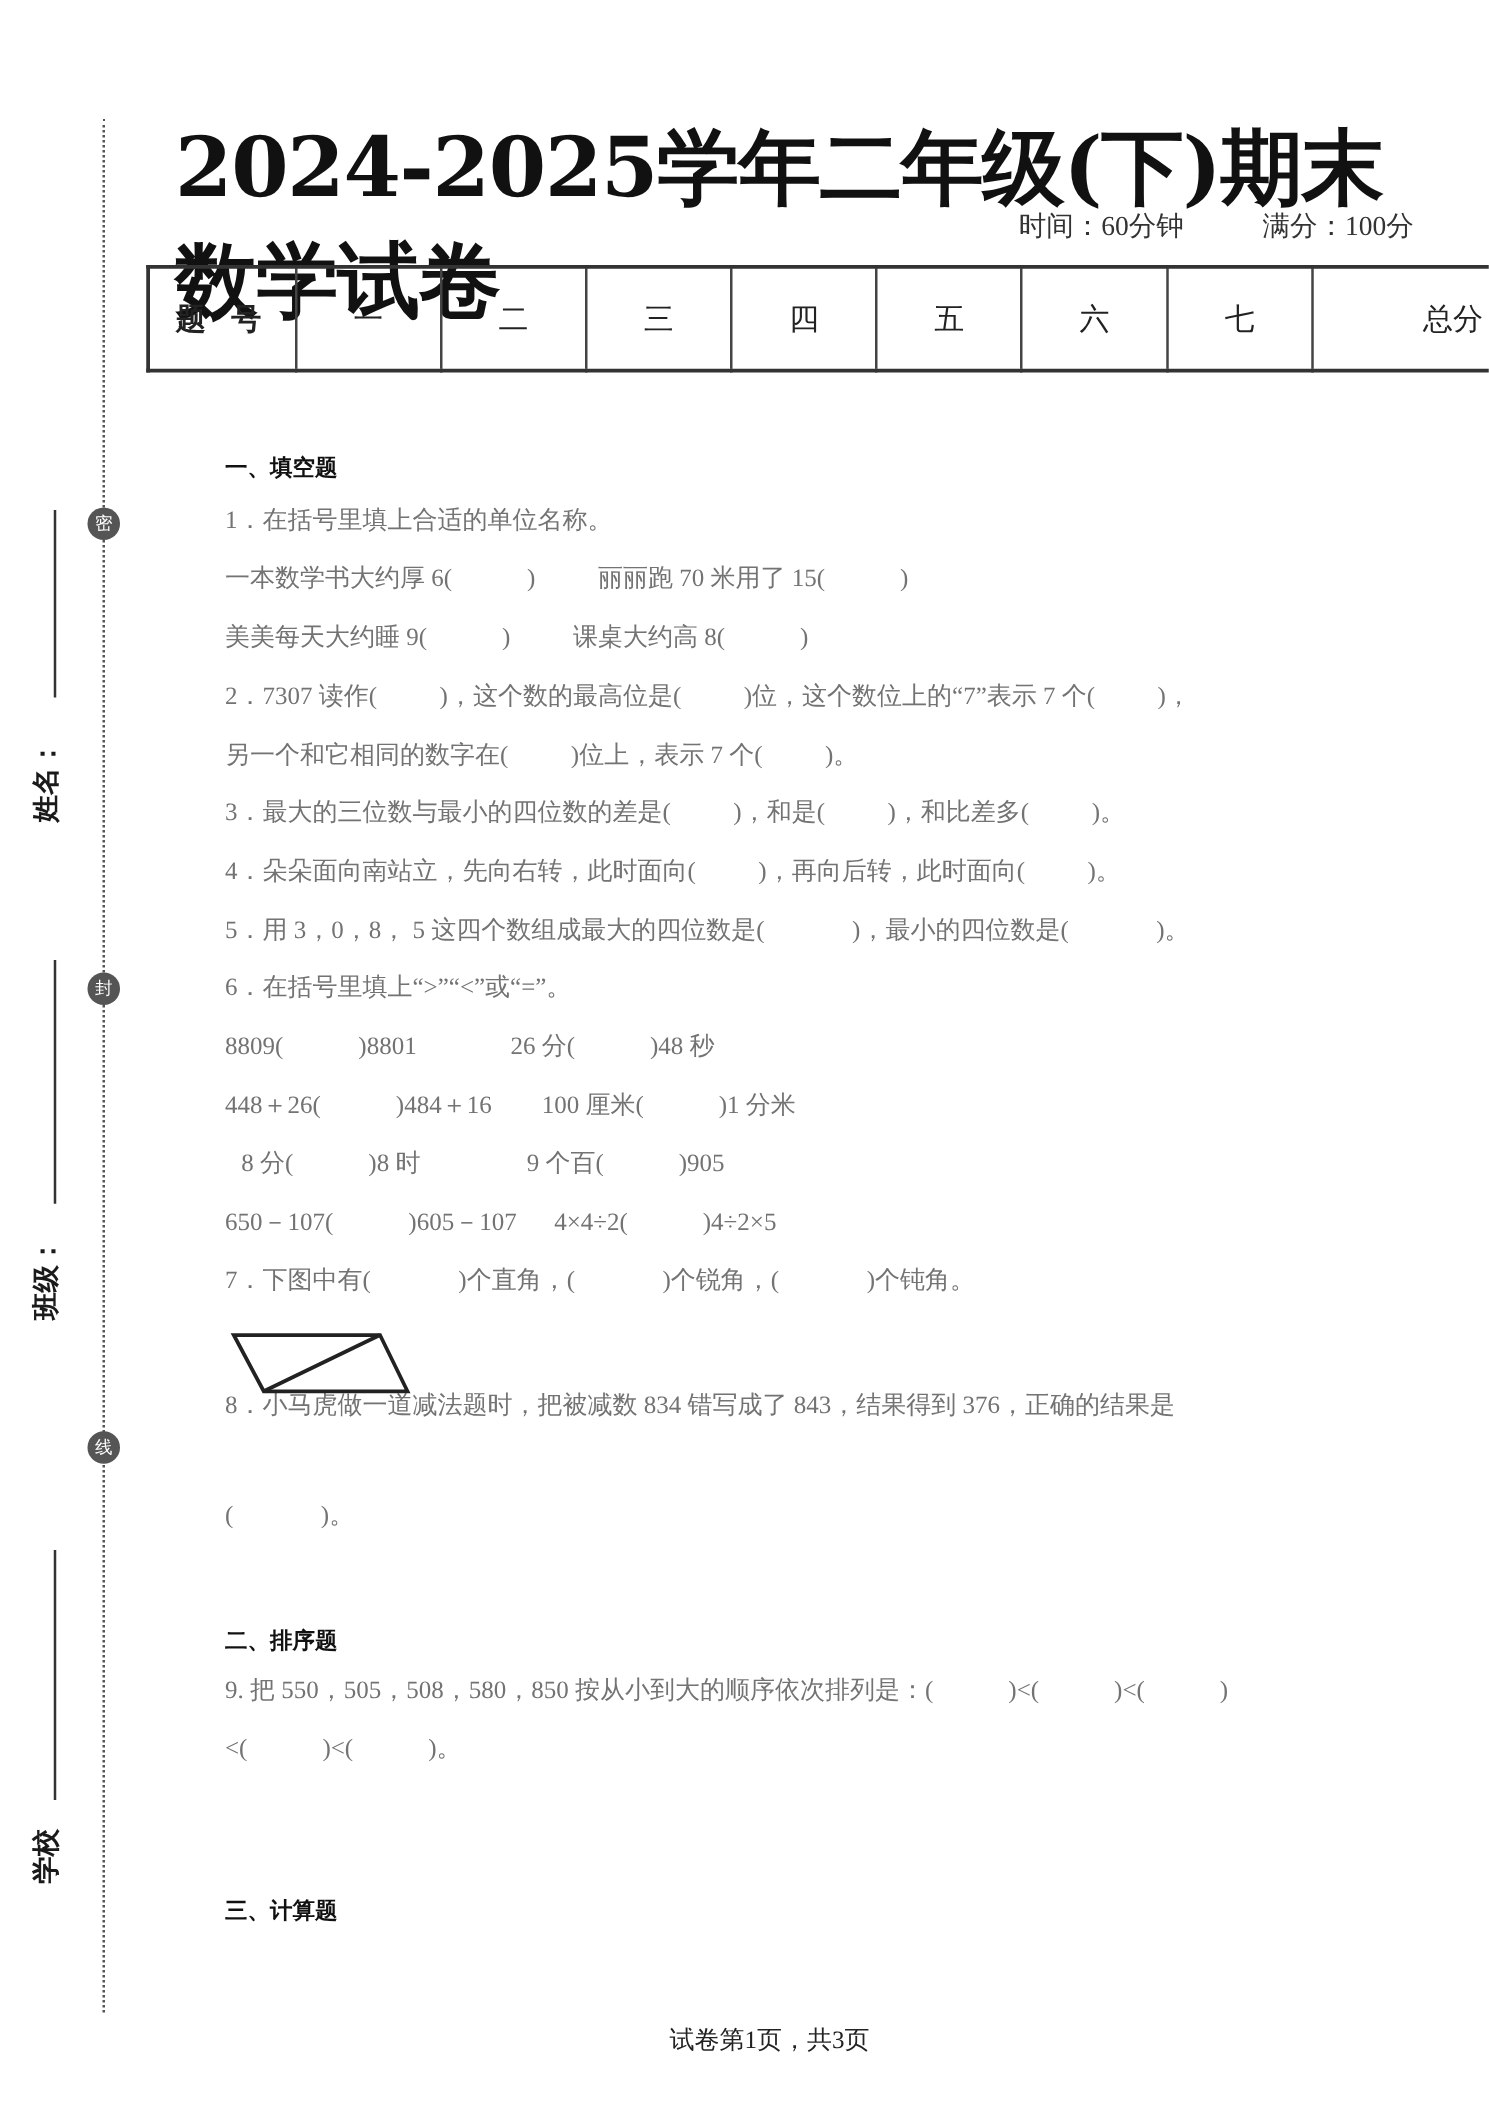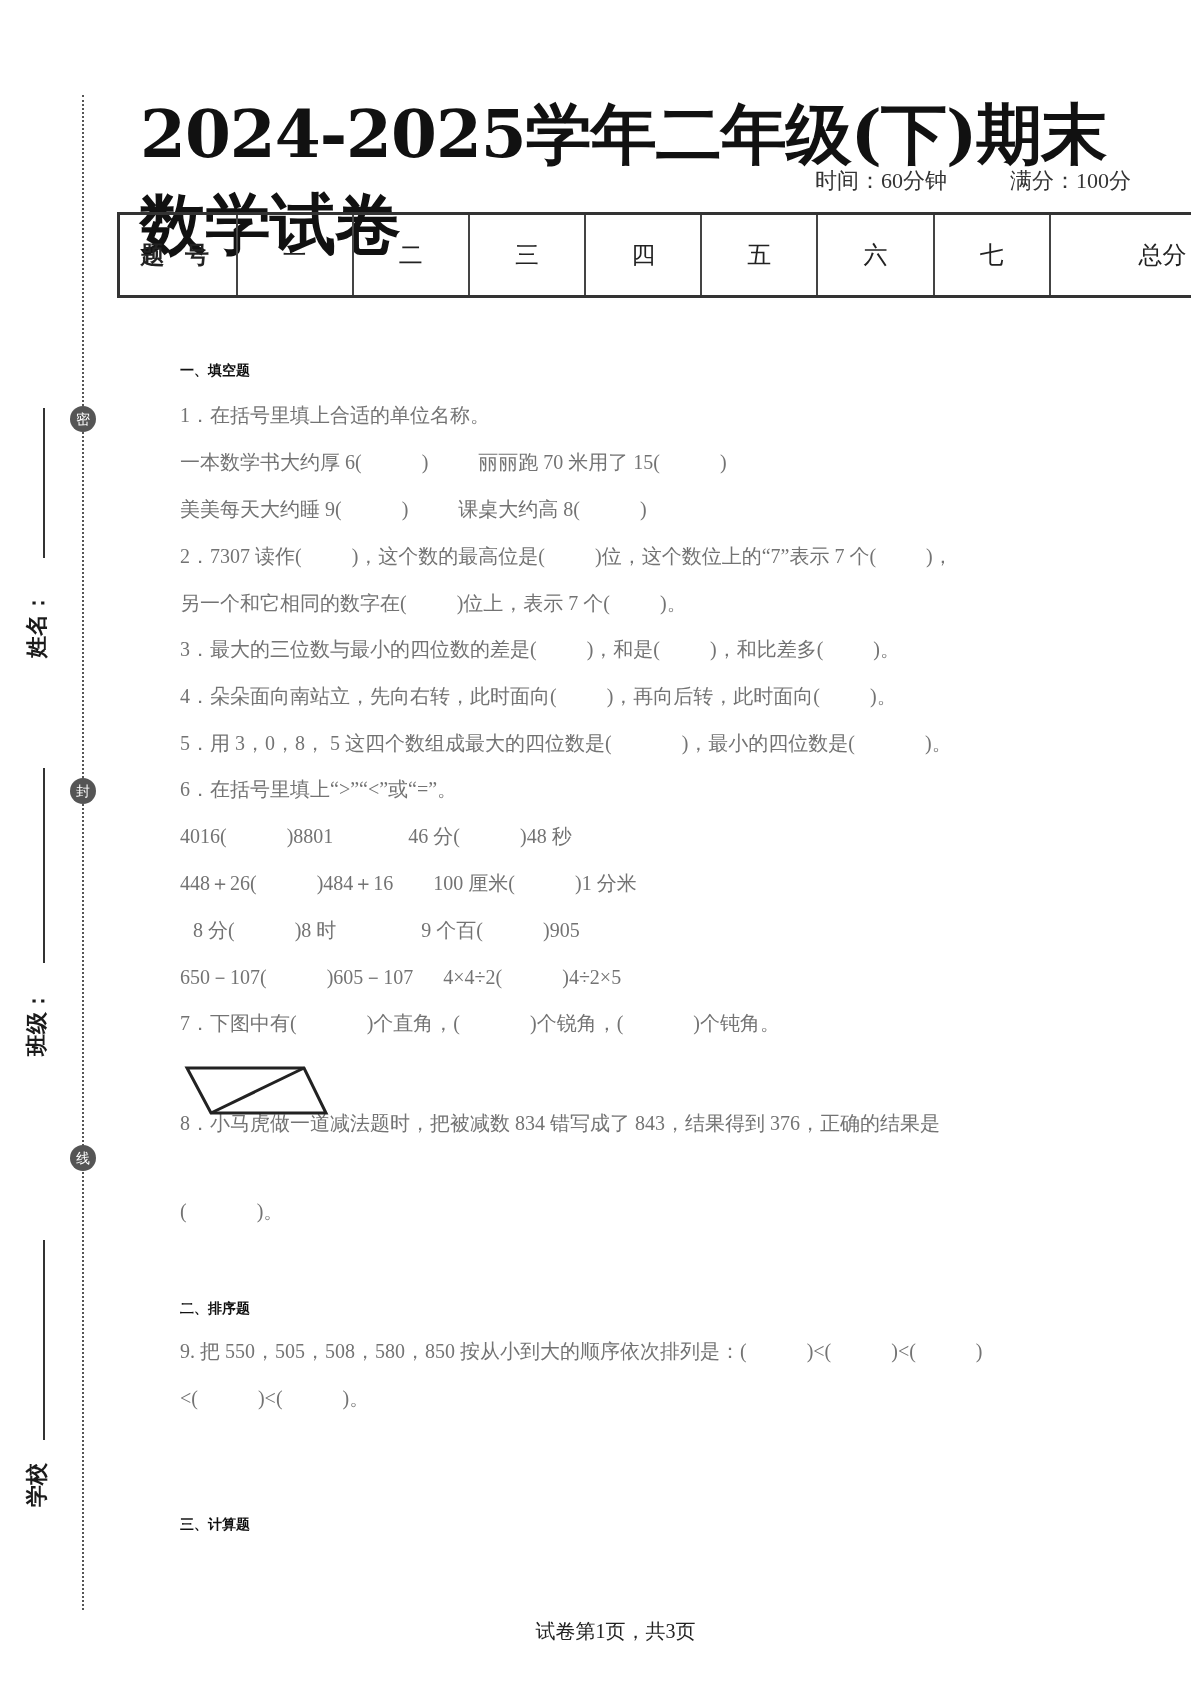--- a/index.html
+++ b/index.html
@@ -45,21 +45,21 @@
   }
   .score-table td {
     border: 2px solid #444; text-align: center; vertical-align: middle;
     font-family: "DejaVu Sans", sans-serif; font-size: 24px; color: #222; height: 42px;
   }
   .score-table td.rowhead { width: 118px; font-weight: bold; letter-spacing: 6px; }
 
   
   .content { position: absolute; left: 180px; top: 362px; width: 880px; }
   .section-title {
-    font-family: "DejaVu Sans", sans-serif; font-weight: bold; font-size: 14px; color: #111;
+    font-family: "DejaVu Sans", sans-serif; font-weight: bold; font-size: 18px; color: #111;
     position: absolute; left: 0;
   }
   .line {
     position: absolute; left: 0; font-size: 20px; white-space: pre; color: #737373;
   }
 
   .figure { position: absolute; left: 180px; top: 1062px; }
   .footer {
     position: absolute; top: 1618px; left: 0; width: 1191px; text-align: center;
     font-size: 20px; color: #222; padding-left: 40px;
@@ -106,21 +106,21 @@
   <div class="section-title" style="top:0px;">一、填空题</div>
   <div class="line" style="top:40px;">1．在括号里填上合适的单位名称。</div>
   <div class="line" style="top:87px;">一本数学书大约厚 6(            )          丽丽跑 70 米用了 15(            )</div>
   <div class="line" style="top:134px;">美美每天大约睡 9(            )          课桌大约高 8(            )</div>
   <div class="line" style="top:181px;">2．7307 读作(          )，这个数的最高位是(          )位，这个数位上的“7”表示 7 个(          )，</div>
   <div class="line" style="top:228px;">另一个和它相同的数字在(          )位上，表示 7 个(          )。</div>
   <div class="line" style="top:274px;">3．最大的三位数与最小的四位数的差是(          )，和是(          )，和比差多(          )。</div>
   <div class="line" style="top:321px;">4．朵朵面向南站立，先向右转，此时面向(          )，再向后转，此时面向(          )。</div>
   <div class="line" style="top:368px;">5．用 3，0，8， 5 这四个数组成最大的四位数是(              )，最小的四位数是(              )。</div>
   <div class="line" style="top:414px;">6．在括号里填上“&gt;”“&lt;”或“=”。</div>
-  <div class="line" style="top:461px;">4016(            )8801               46 分(            )48 秒</div>
+  <div class="line" style="top:461px;">8809(            )8801               26 分(            )48 秒</div>
   <div class="line" style="top:508px;">448＋26(            )484＋16        100 厘米(            )1 分米</div>
   <div class="line" style="top:555px;margin-left:13px;">8 分(            )8 时                 9 个百(            )905</div>
   <div class="line" style="top:602px;">650－107(            )605－107      4×4÷2(            )4÷2×5</div>
   <div class="line" style="top:648px;">7．下图中有(              )个直角，(              )个锐角，(              )个钝角。</div>
   <div class="line" style="top:748px;">8．小马虎做一道减法题时，把被减数 834 错写成了 843，结果得到 376，正确的结果是</div>
   <div class="line" style="top:836px;">(              )。</div>
 
   <div class="section-title" style="top:938px;">二、排序题</div>
   <div class="line" style="top:976px;">9. 把 550，505，508，580，850 按从小到大的顺序依次排列是：(            )&lt;(            )&lt;(            )</div>
   <div class="line" style="top:1023px;">&lt;(            )&lt;(            )。</div>

